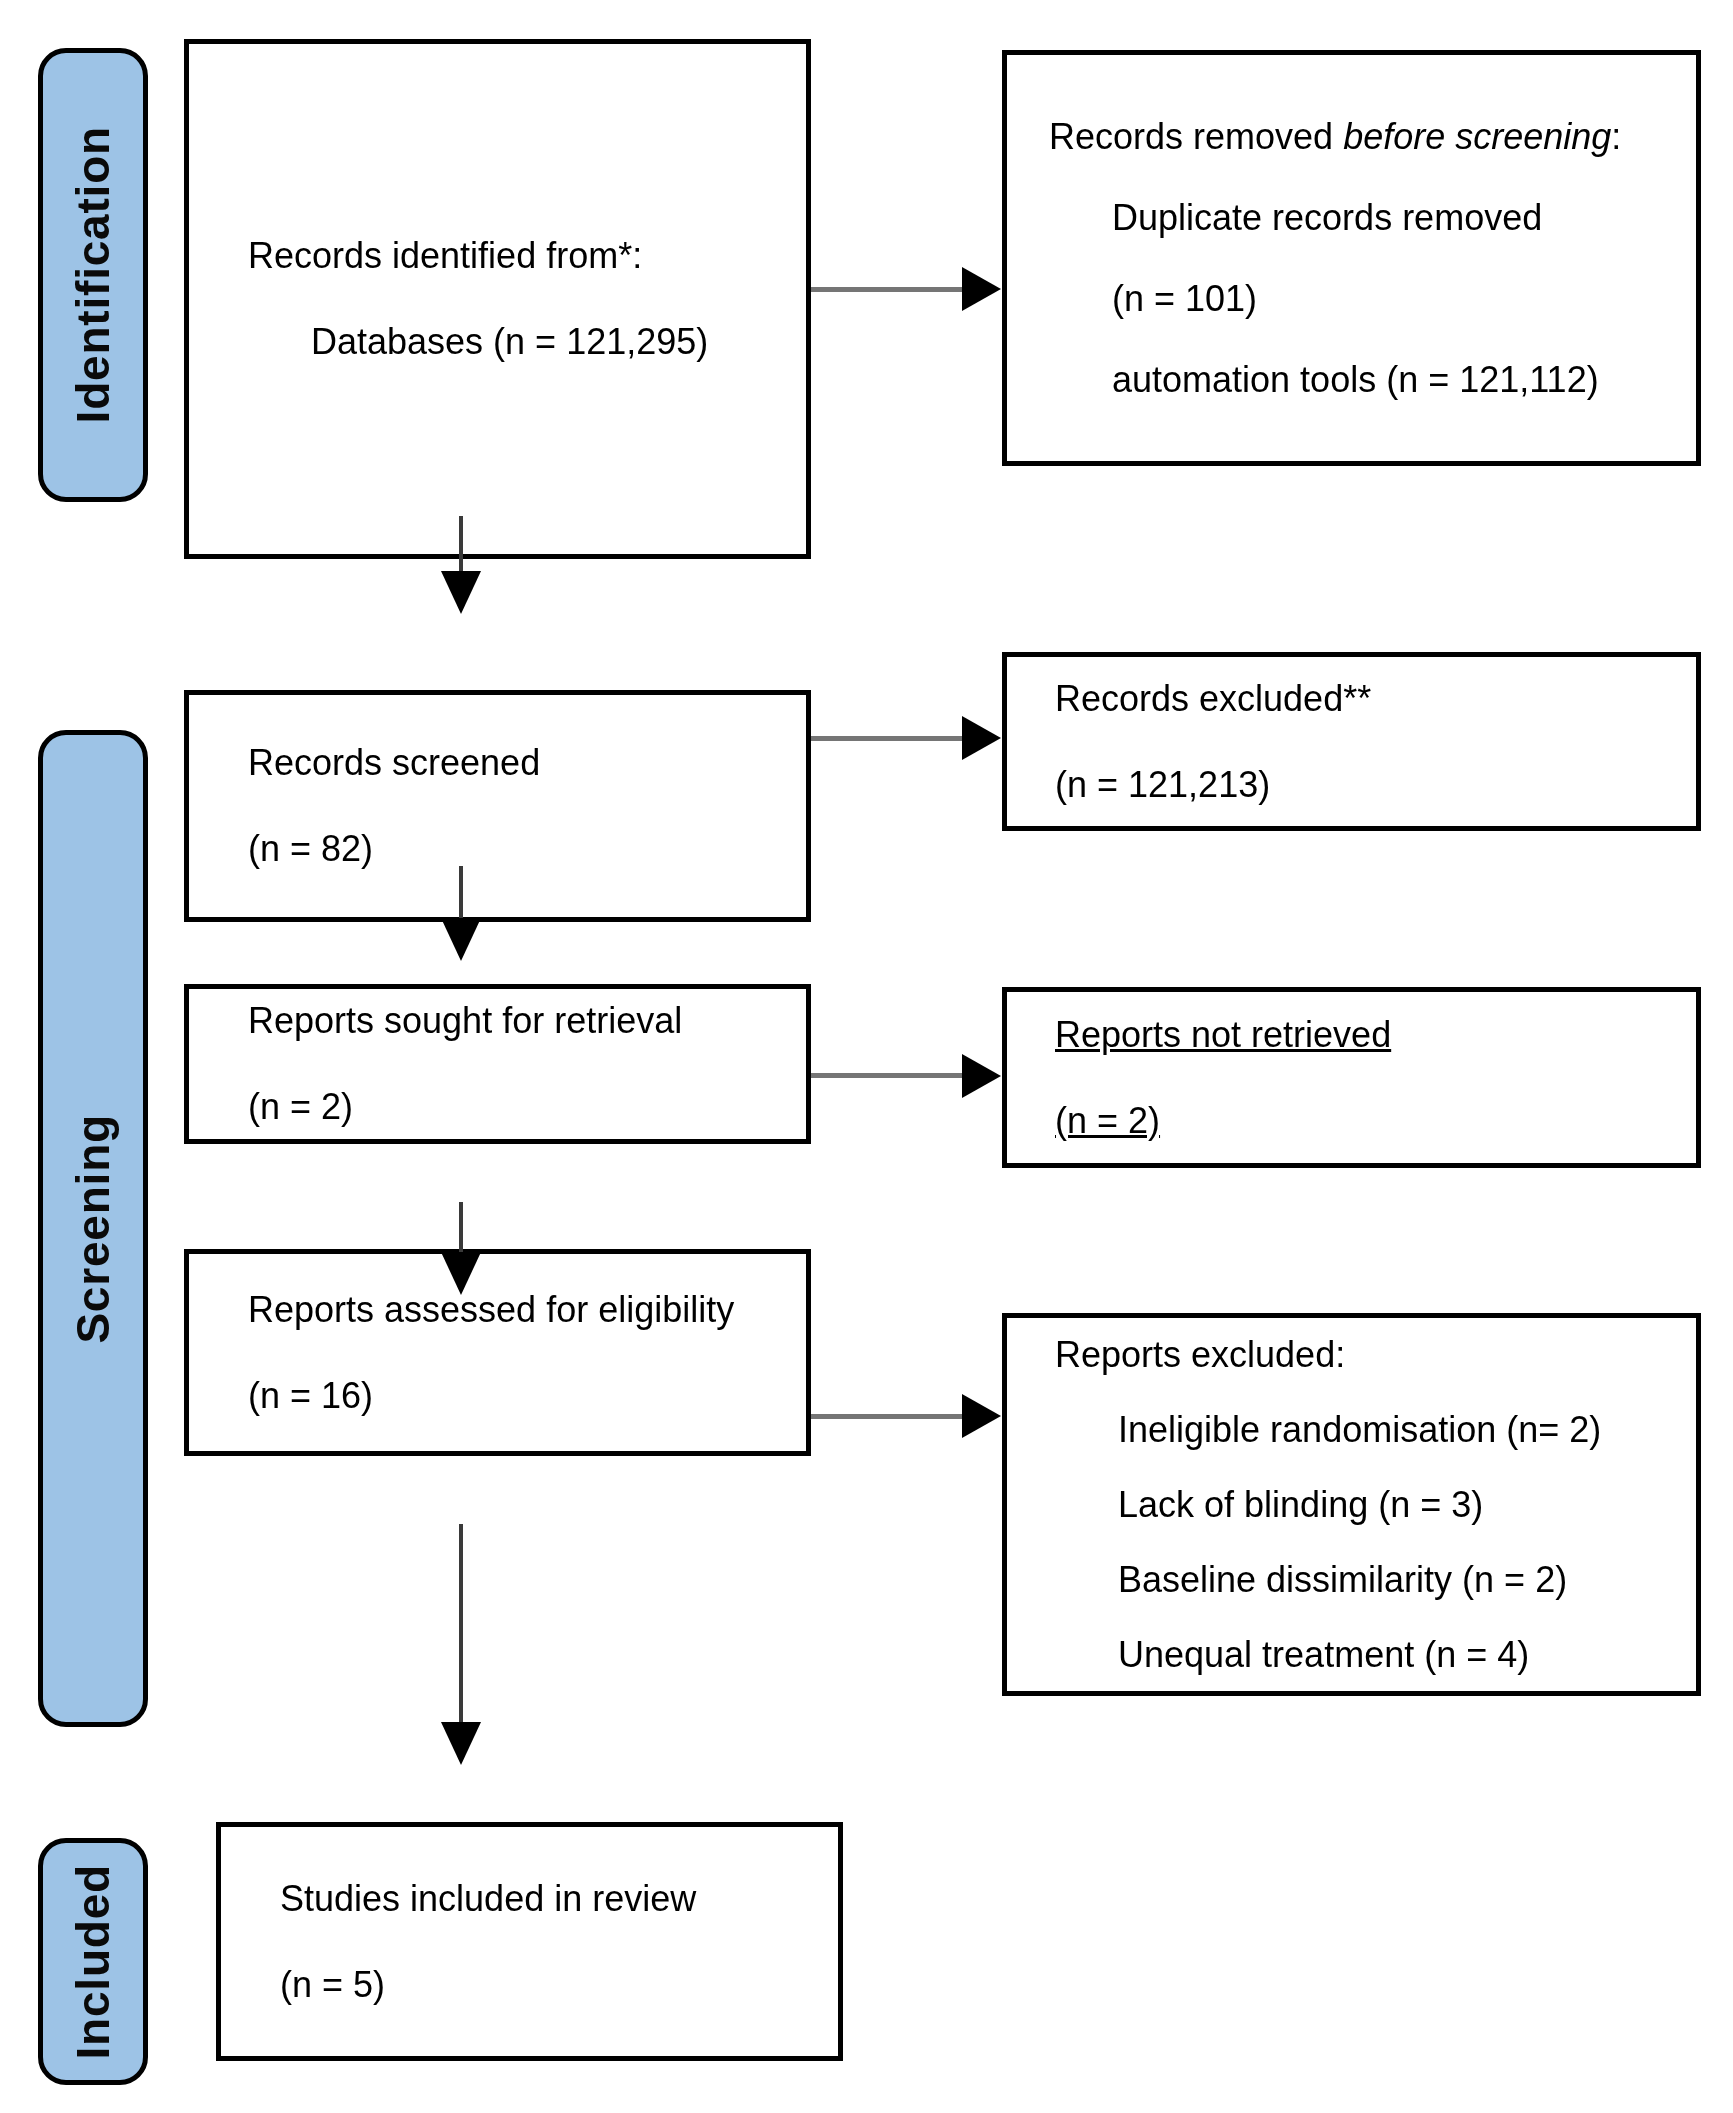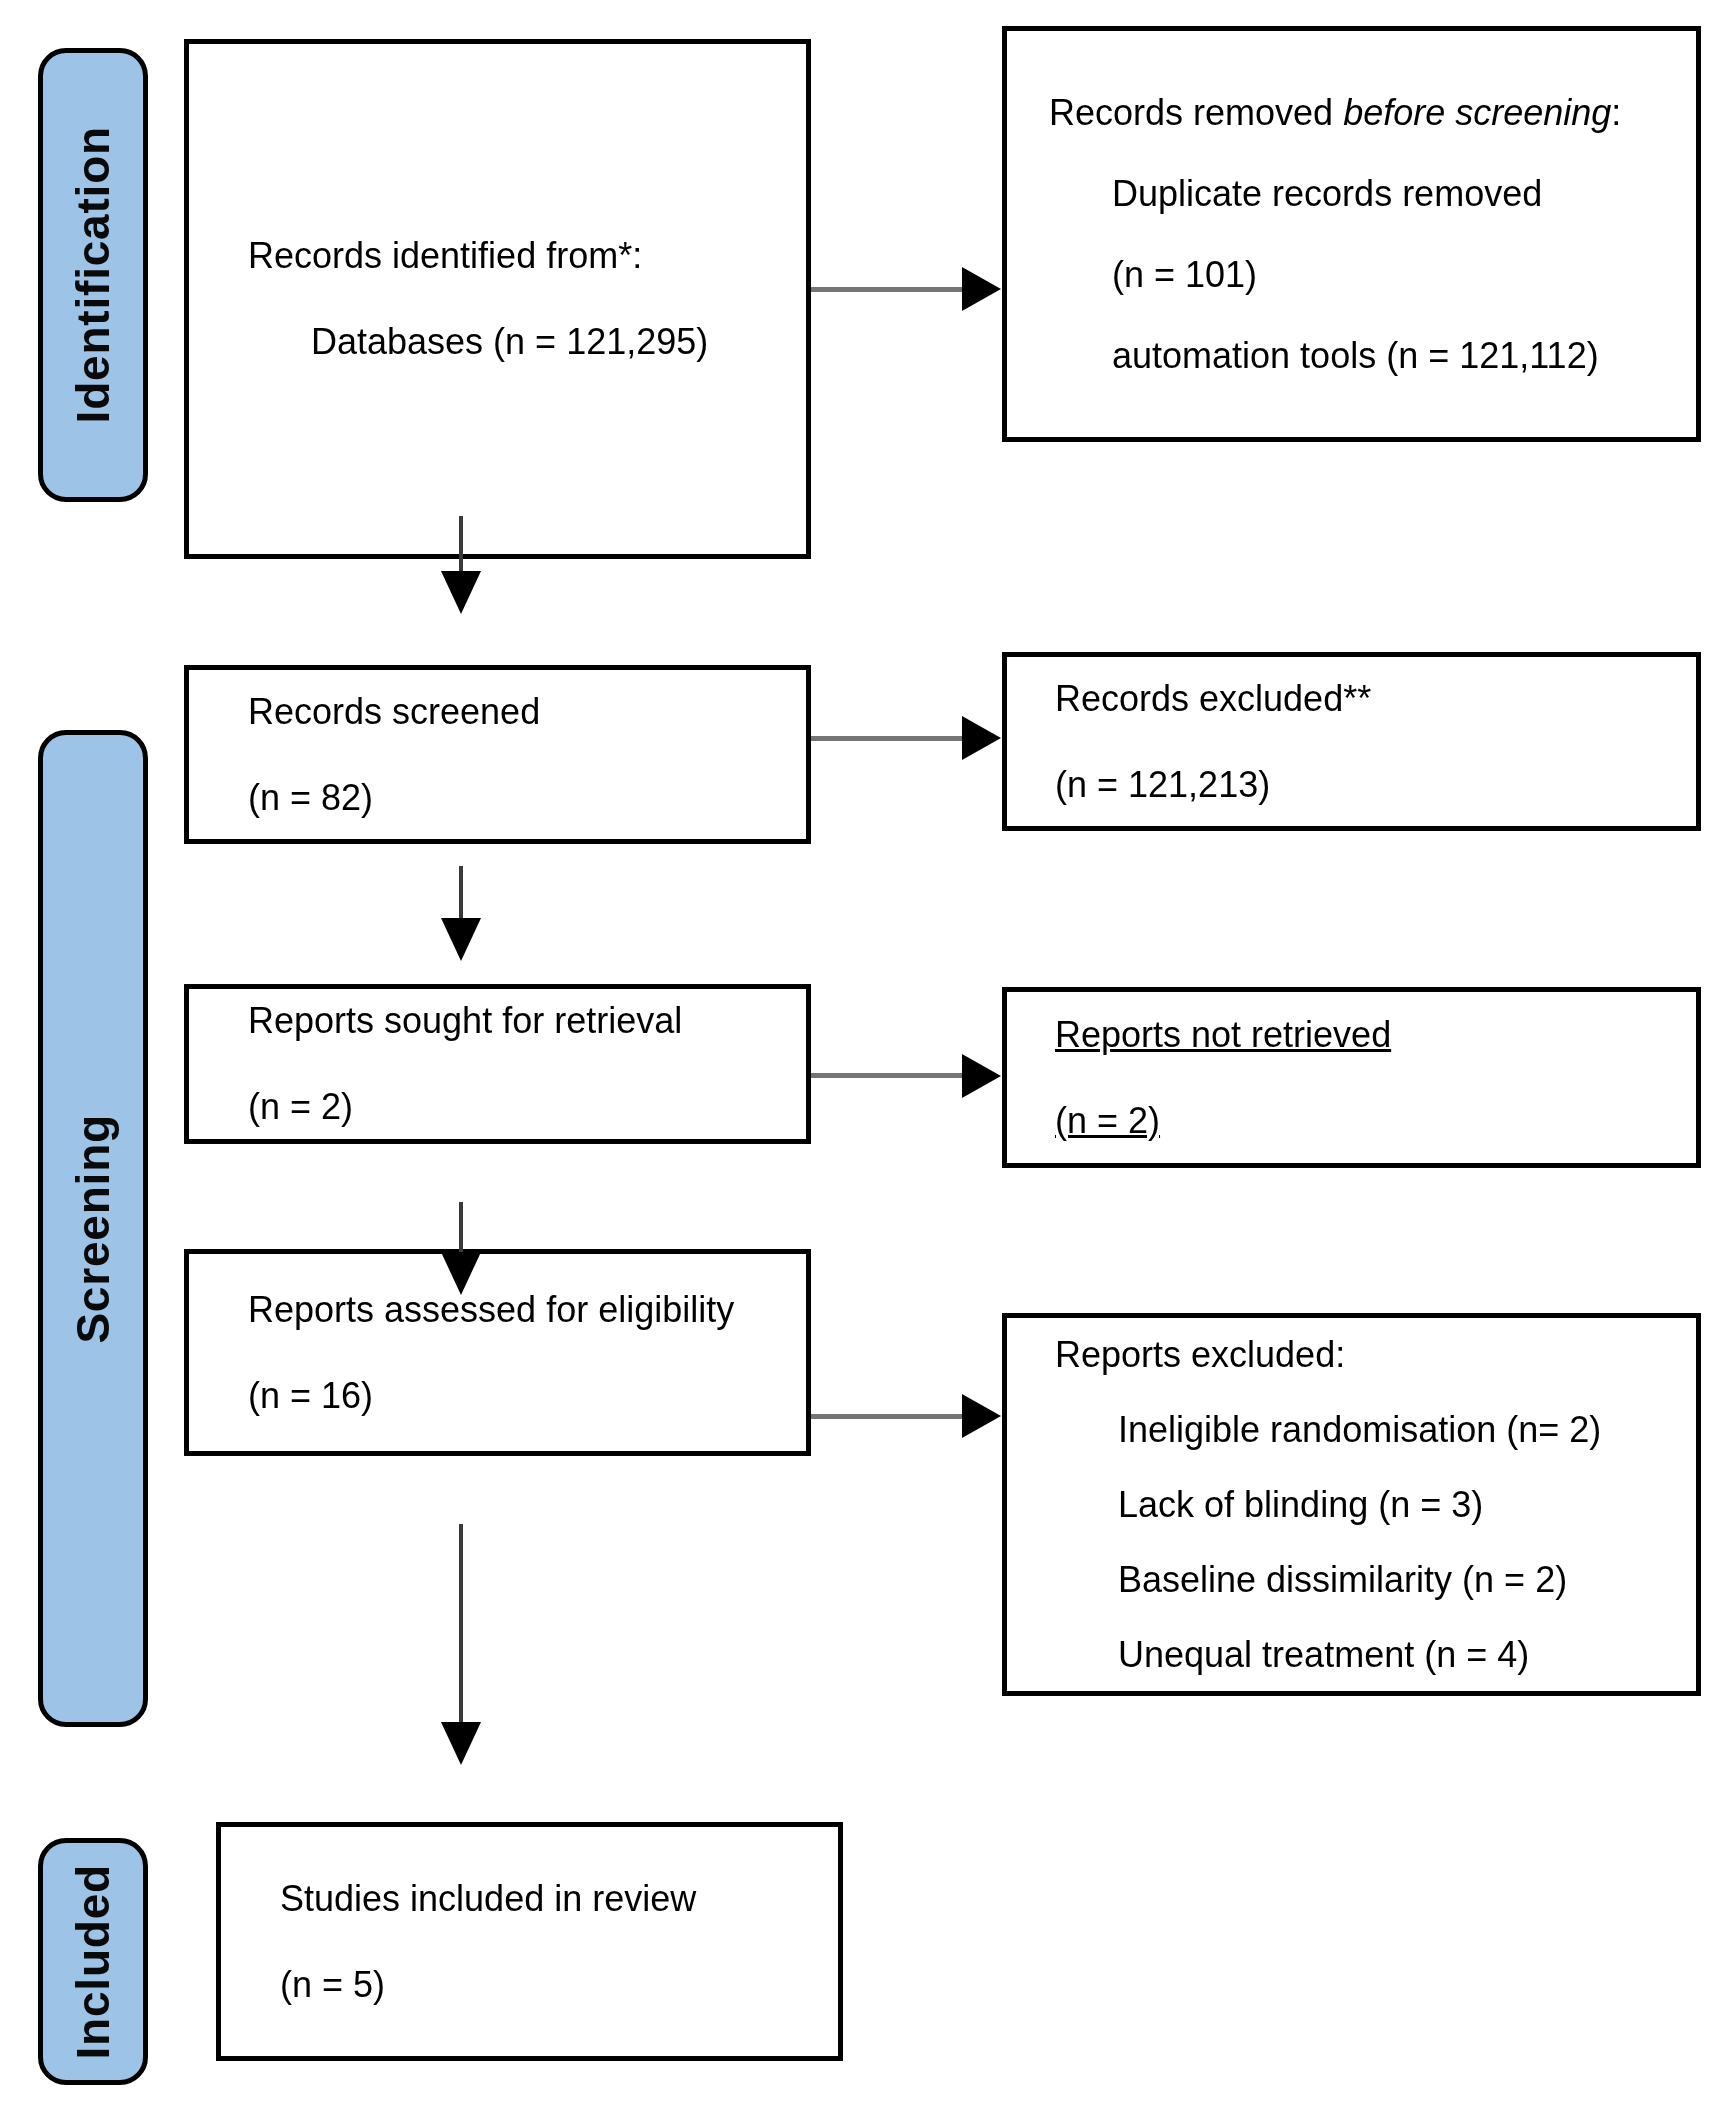--- a/index.html
+++ b/index.html
@@ -100,28 +100,28 @@
   </div>
   <div class="stage-bar" style="top:1838px;height:247px;">
     <span class="stage-label">Included</span>
   </div>
 
   <div class="fbox left-col lh-norm" style="top:39px;height:520px;">
     <span>Records identified from*:</span>
     <span class="indent">Databases (n = 121,295)</span>
   </div>
 
-  <div class="fbox right-col lh-tight" style="top:26px;height:416px;padding-left:42px;">
+  <div class="fbox right-col lh-tight" style="top:50px;height:416px;padding-left:42px;">
     <span><span class="inline-run">Records removed </span><i class="inline-run">before screening</i><span class="inline-run">:</span></span>
     <span class="indent">Duplicate records removed</span>
     <span class="indent">(n = 101)</span>
     <span class="indent">automation tools (n = 121,112)</span>
   </div>
 
-  <div class="fbox left-col lh-norm" style="top:665px;height:179px;">
+  <div class="fbox left-col lh-norm" style="top:690px;height:232px;">
     <span>Records screened</span>
     <span>(n = 82)</span>
   </div>
 
   <div class="fbox right-col lh-norm" style="top:652px;height:179px;">
     <span>Records excluded**</span>
     <span>(n = 121,213)</span>
   </div>
 
   <div class="fbox left-col lh-norm" style="top:984px;height:160px;">

